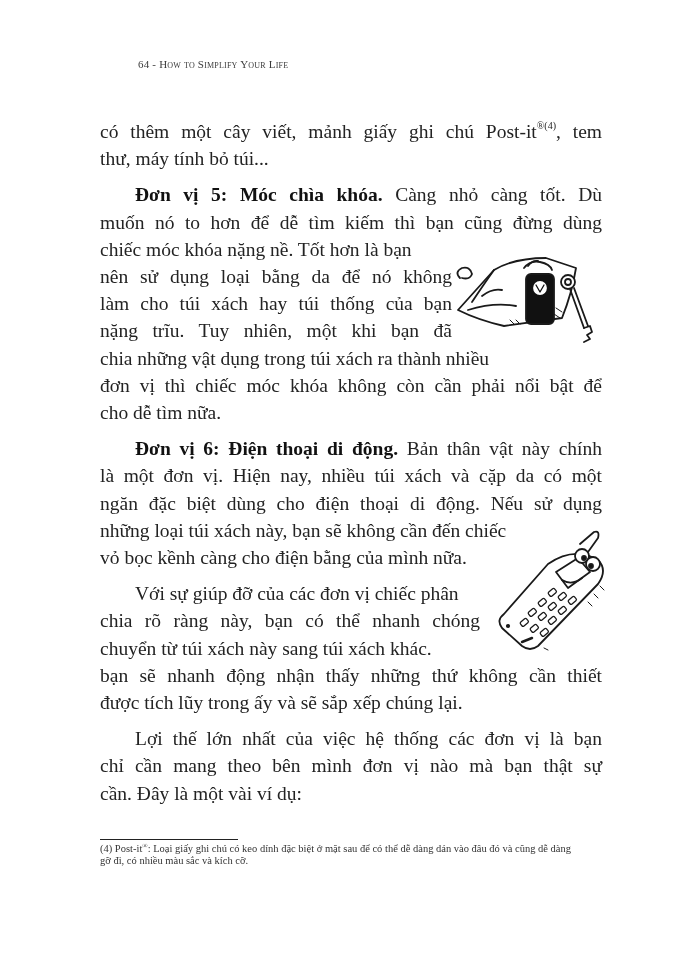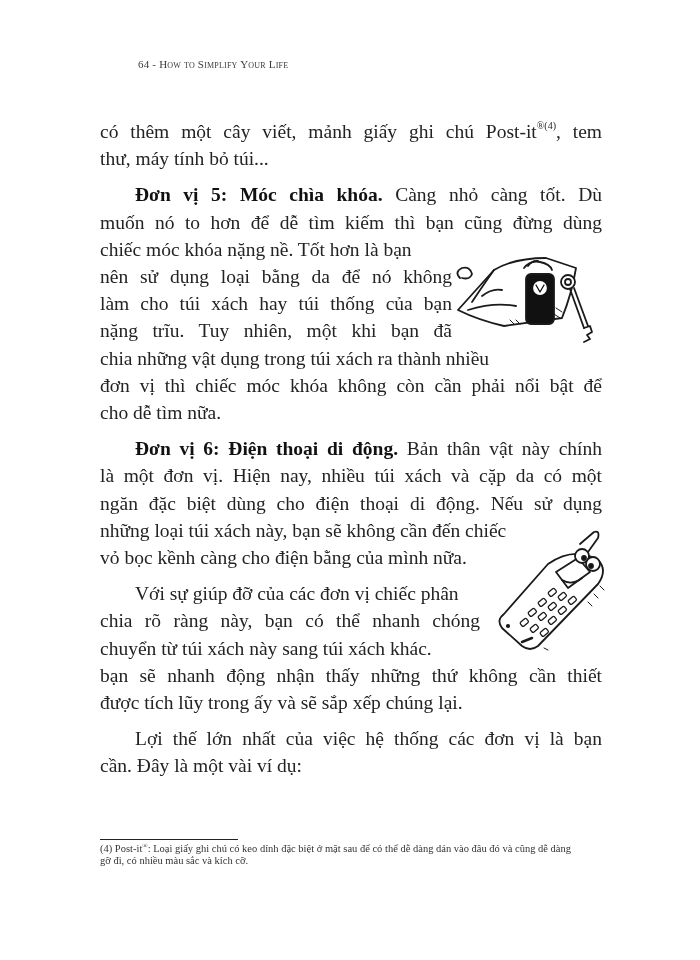--- a/index.html
+++ b/index.html
@@ -76,20 +76,21 @@
   <p class="para gap">
     <span class="line last" style="padding-left:35px;">Với sự giúp đỡ của các đơn vị chiếc phân</span>
     <span class="line narrow-phone2">chia rõ ràng này, bạn có thể nhanh chóng</span>
     <span class="line last">chuyển từ túi xách này sang túi xách khác.</span>
     <span class="line">bạn sẽ nhanh động nhận thấy những thứ không cần thiết</span>
     <span class="line last">được tích lũy trong ấy và sẽ sắp xếp chúng lại.</span>
   </p>
 
   <p class="para gap">
     <span class="line" style="padding-left:35px; width:467px;">Lợi thế lớn nhất của việc hệ thống các đơn vị là bạn</span>
+    <span class="line">chỉ cần mang theo bên mình đơn vị nào mà bạn thật sự</span>
     <span class="line last">cần. Đây là một vài ví dụ:</span>
   </p>
 </div>
 
 <div class="illus illus-keys">
   <svg width="150" height="96" viewBox="0 0 150 96">
     <g fill="none" stroke="#1a1a1a" stroke-width="1.8" stroke-linejoin="round" stroke-linecap="round">
 
       <path d="M4 62 L40 22 Q60 10 92 10 L122 20 Q118 45 108 70 L50 78 Q24 72 4 62 Z" fill="#fff"></path>
       <path d="M40 22 Q30 36 18 54"></path>

